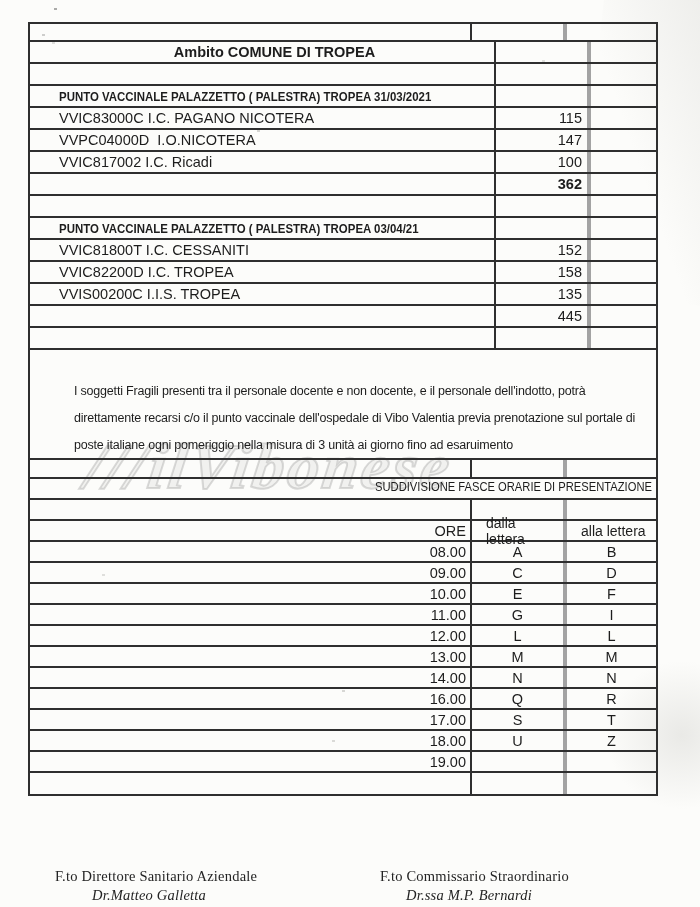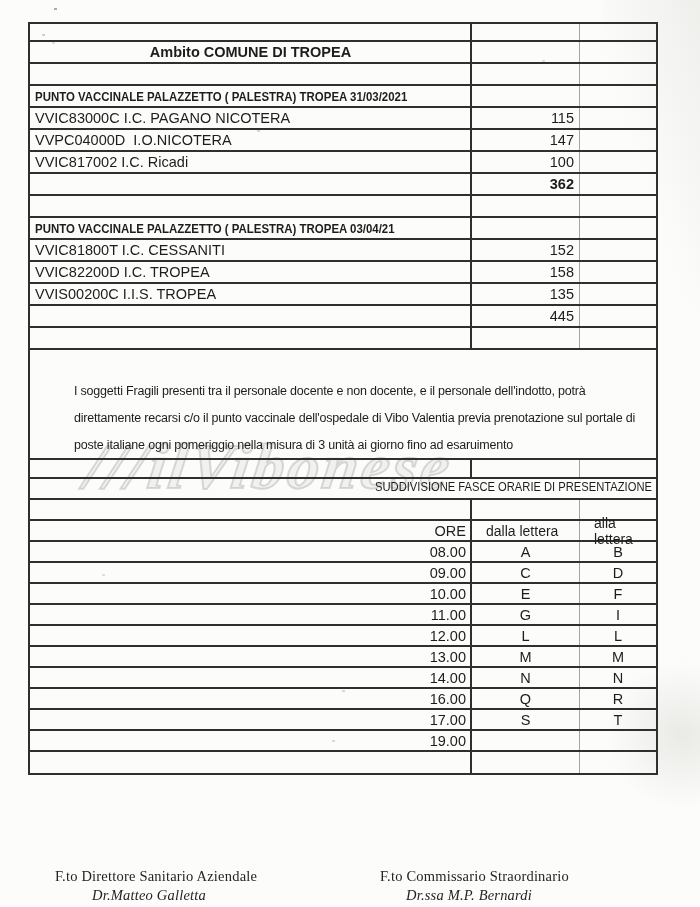--- a/index.html
+++ b/index.html
@@ -45,30 +45,30 @@
                 12px -26px 0 rgba(90,90,88,0.5);
   }
 
   
   .doc-table {
     position: absolute; left: 28px; top: 22px; width: 630px;
     border: 2px solid #2f2f2f;
   }
   .row { display: flex; border-bottom: 2px solid #2f2f2f; }
   .row.last { border-bottom: 0; }
-  .h18 { height: 18px; } .h22 { height: 22px; }
+  .h18 { height: 18px; } .h22 { height: 22px; padding-left: 24px; }
   .h21 { height: 21px; } .h19 { height: 19px; }
 
   .c1 {
     width: 442px; border-right: 2px solid #2f2f2f;
     display: flex; align-items: center;
     padding: 0 4px 0 5px; font-size: 14.5px; white-space: pre; overflow: hidden;
   }
   .c2 {
-    width: 108px; border-right: 1px solid #a3a3a3;
+    width: 95px; border-right: 4px solid #a3a3a3;
     display: flex; align-items: center; justify-content: flex-end;
     padding-right: 5px; font-size: 14.5px;
   }
   .c3 { flex: 1; display: flex; align-items: center; justify-content: center; font-size: 14.5px; }
 
   .center { justify-content: center; }
   .right  { justify-content: flex-end; }
   .cen    { justify-content: center; padding-right: 0; }
   .hleft  { justify-content: flex-start; padding-left: 14px; font-size: 14px; }
   .bold   { font-weight: bold; }
@@ -267,20 +267,25 @@
       <div class="c1 right">16.00</div>
       <div class="c2 cen">Q</div>
       <div class="c3">R</div>
     </div>
     <div class="row h21">
       <div class="c1 right">17.00</div>
       <div class="c2 cen">S</div>
       <div class="c3">T</div>
     </div>
     <div class="row h21">
+      <div class="c1 right">18.00</div>
+      <div class="c2 cen">U</div>
+      <div class="c3">Z</div>
+    </div>
+    <div class="row h21">
       <div class="c1 right">19.00</div>
       <div class="c2 cen"></div>
       <div class="c3"></div>
     </div>
 
     <div class="row h21 last">
       <div class="c1"></div>
       <div class="c2"></div>
       <div class="c3"></div>
     </div>

